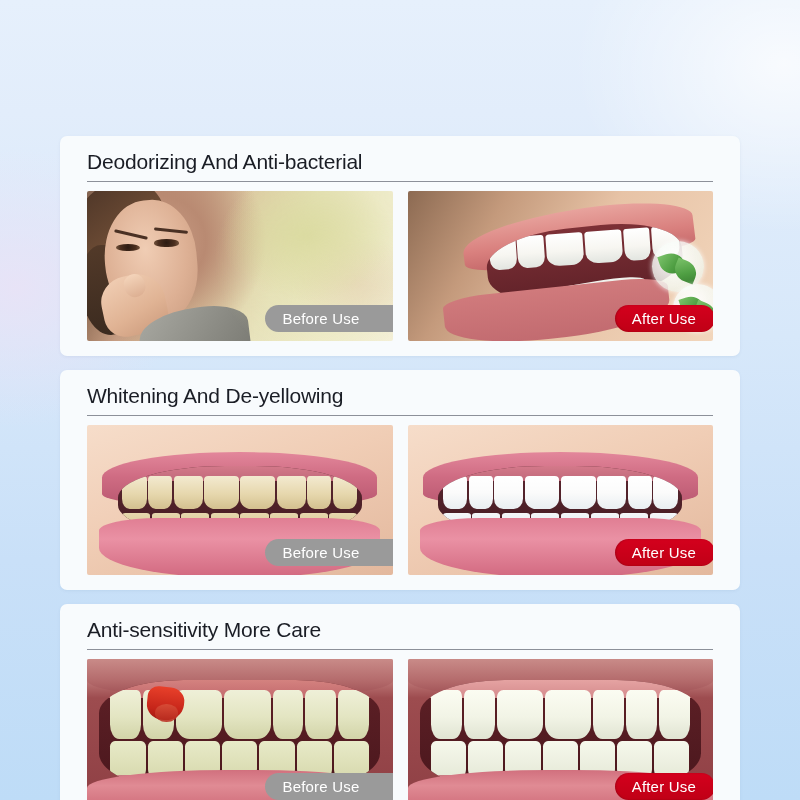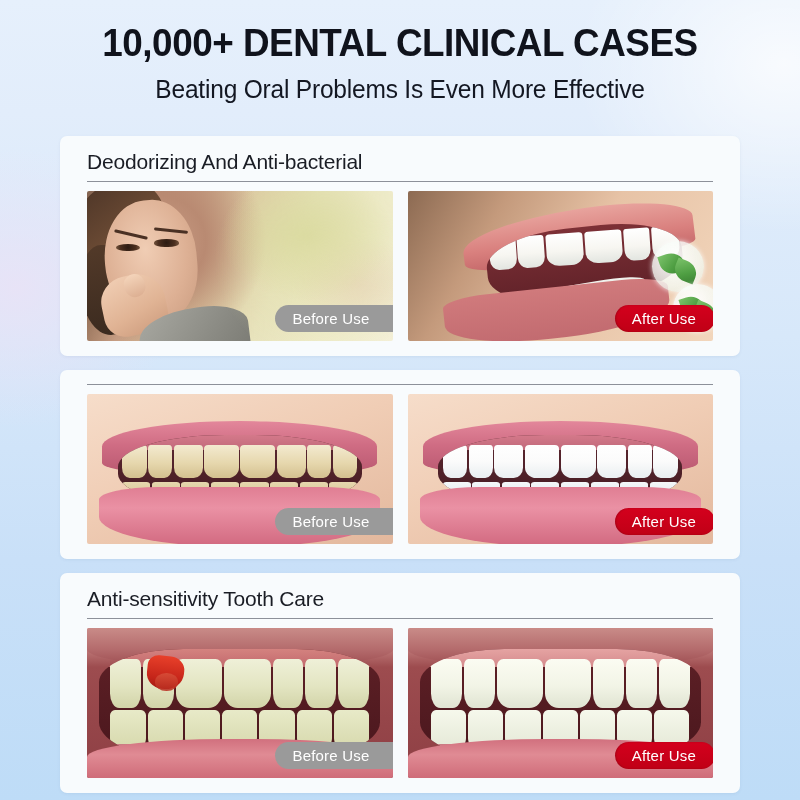--- a/index.html
+++ b/index.html
@@ -83,21 +83,21 @@
     overflow:hidden;
   }
 
   
   .badge {
     position:absolute;
     right:0;
     bottom:9px;
     height:27px;
     line-height:27px;
-    padding:0 23px 0 17px;
+    padding:0 33px 0 17px;
     font-size:15px;
     color:#ffffff;
     letter-spacing:0.2px;
     white-space:nowrap;
   }
   .badge.before {
     background:#9a9a9a;
     border-radius:14px 0 0 14px;
   }
   .badge.after {
@@ -331,24 +331,20 @@
   
   .healthy .cl-row.top span { background:linear-gradient(180deg,#fbfcf2 0%,#f2f4e6 55%,#e0e4d2 100%); }
   .healthy .cl-row.bot span { background:linear-gradient(180deg,#f6f8ec 0%,#e4e8d6 100%); }
   .healthy .cl-gum.up { background:linear-gradient(180deg,#e5a3a2,#d48a8c); }
 </style>
 </head>
 <body>
 
 <div id="page">
 
-  <div class="header">
-    <div class="main-title">10,000+ DENTAL CLINICAL CASES</div>
-    <div class="sub-title">Beating Oral Problems Is Even More Effective</div>
-  </div>
 
   <div class="cards">
 
     <div class="card">
       <div class="card-title">Deodorizing And Anti-bacterial</div>
       <div class="card-divider"></div>
       <div class="pair">
 
         <div class="shot img-badbreath">
           <div class="bb-hair"></div>
@@ -388,20 +384,21 @@
             <div class="leaf a"></div>
             <div class="leaf b"></div>
           </div>
           <div class="badge after">After Use</div>
         </div>
 
       </div>
     </div>
 
     <div class="card">
+      <div class="card-title">Whitening And De-yellowing</div>
       <div class="card-divider"></div>
       <div class="pair">
 
         <div class="shot img-smile yellow">
           <div class="sm-lip-up"></div>
           <div class="sm-mouth">
             <div class="sm-gum"></div>
             <div class="sm-row top">
               <span></span>
                 <span></span>
@@ -453,21 +450,21 @@
             </div>
           </div>
           <div class="sm-lip-lo"></div>
           <div class="badge after">After Use</div>
         </div>
 
       </div>
     </div>
 
     <div class="card">
-      <div class="card-title">Anti-sensitivity Tooth Care</div>
+      <div class="card-title">Anti-sensitivity More Care</div>
       <div class="card-divider"></div>
       <div class="pair">
 
         <div class="shot img-clinic sick">
           <div class="cl-liptop"></div>
           <div class="cl-cavity">
             <div class="cl-gum up"></div>
             <div class="cl-row top">
               <span></span>
                 <span></span>

